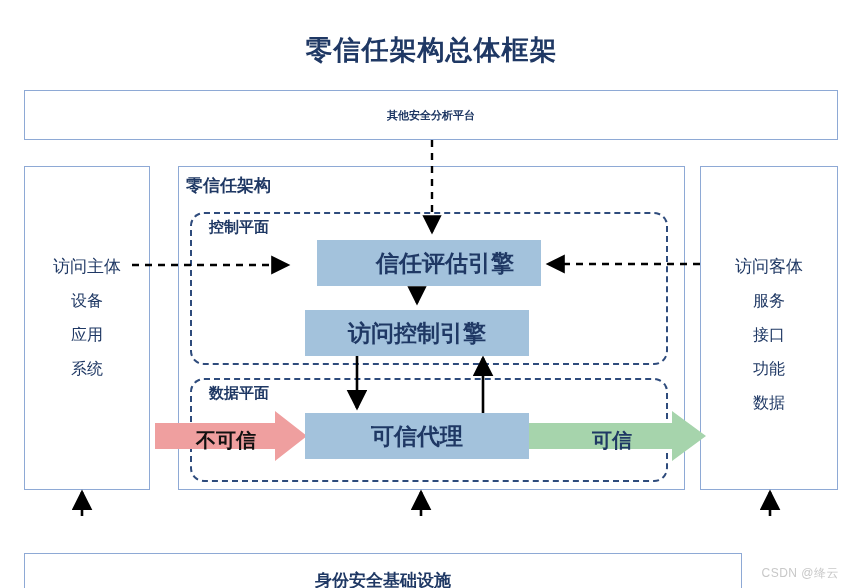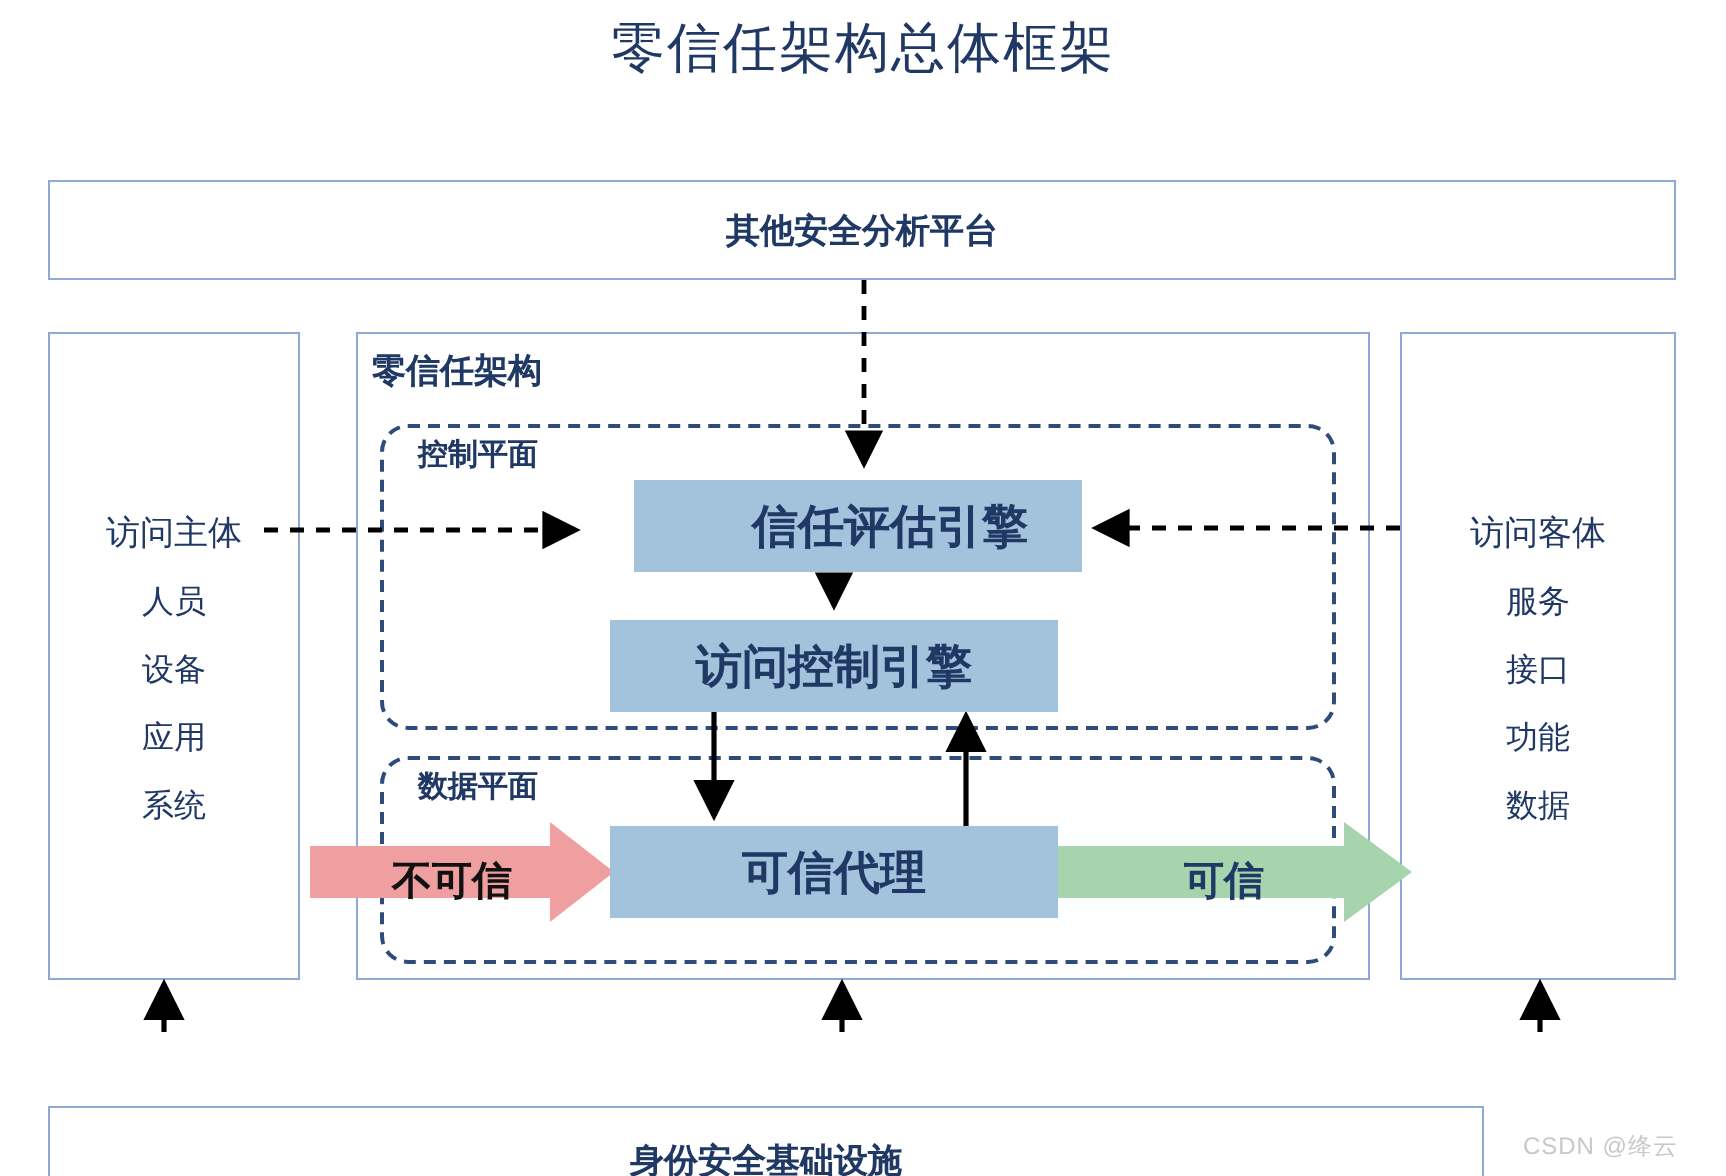--- a/index.html
+++ b/index.html
@@ -4,42 +4,42 @@
 <style>
   html,body{margin:0;padding:0;background:#ffffff;}
   body{font-family:"Liberation Sans","DejaVu Sans",sans-serif;}
   #canvas{
     position:relative;
     width:863px;height:588px;
     background:#ffffff;
     overflow:hidden;
   }
   .title{
-    position:absolute;left:0;top:6px;width:863px;
+    position:absolute;left:0;top:32px;width:863px;
     text-align:center;
-    font-size:27px;font-weight:normal;color:#1f3864;
+    font-size:27px;font-weight:bold;color:#1f3864;
     letter-spacing:1px;
   }
   .obox{
     position:absolute;
     border:1px solid #8ea9d5;
     background:#ffffff;
     box-sizing:border-box;
   }
   .obox-label{
     position:absolute;
     color:#1f3864;
     font-size:17px;
     font-weight:bold;
   }
   #top-platform{left:24px;top:90px;width:814px;height:50px;}
   #top-platform .cap{
     position:absolute;left:0;top:0;width:100%;height:100%;
     display:flex;align-items:center;justify-content:center;
-    font-size:17px;font-weight:bold;color:#1f3864;
+    font-size:11px;font-weight:bold;color:#1f3864;
   }
   #subject-box{left:24px;top:166px;width:126px;height:324px;}
   #object-box{left:700px;top:166px;width:138px;height:324px;}
   #zt-box{left:178px;top:166px;width:507px;height:324px;}
   #bottom-box{left:24px;top:516px;width:718px;height:54px;margin-top:37px;}
   #bottom-box .cap{
     position:absolute;left:0;top:0;width:100%;height:100%;
     display:flex;align-items:center;justify-content:center;
     font-size:17px;font-weight:bold;color:#1f3864;
   }
@@ -94,21 +94,20 @@
 
   <div class="title">零信任架构总体框架</div>
 
   <div class="obox" id="top-platform">
     <div class="cap">其他安全分析平台</div>
   </div>
 
   <div class="obox" id="subject-box">
     <div class="side-head">访问主体</div>
     <div class="side-list">
-      <div>人员</div>
       <div>设备</div>
       <div>应用</div>
       <div>系统</div>
     </div>
   </div>
 
   <div class="obox" id="object-box">
     <div class="side-head">访问客体</div>
     <div class="side-list">
       <div>服务</div>

